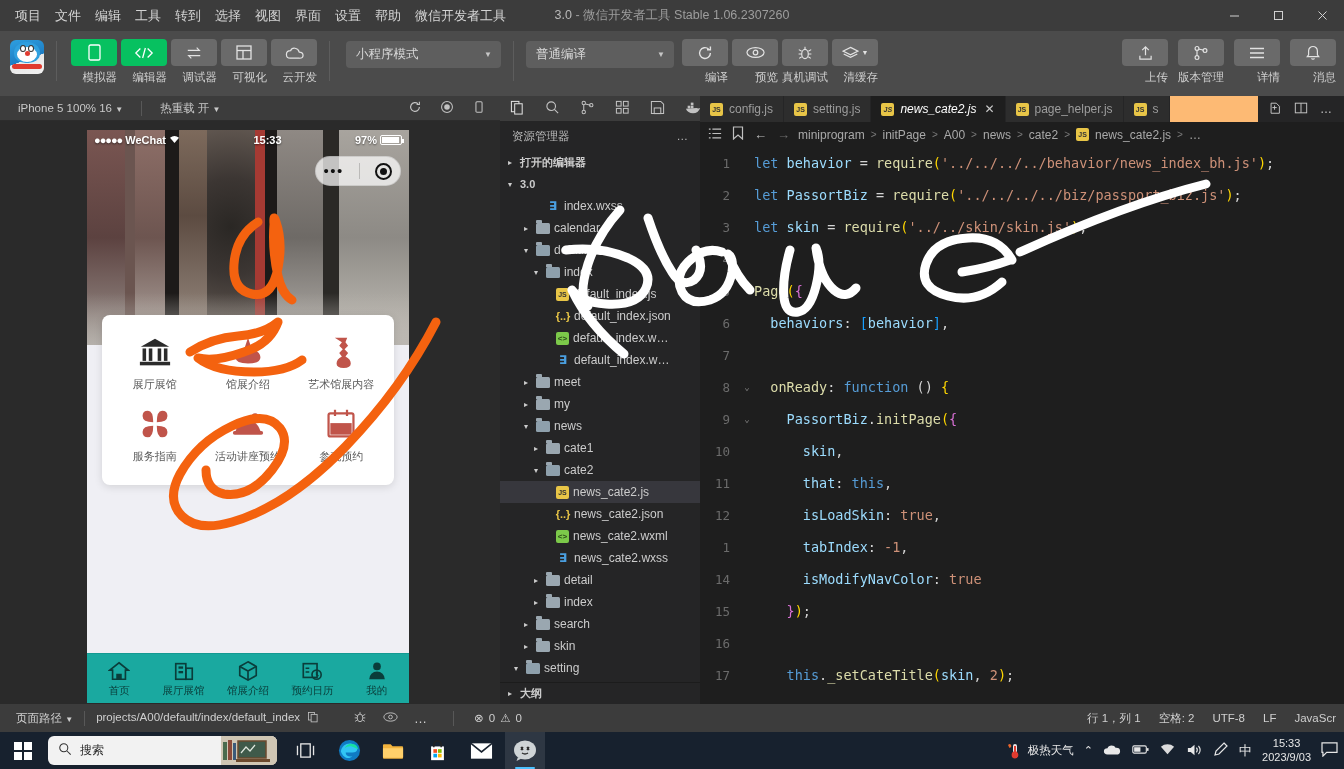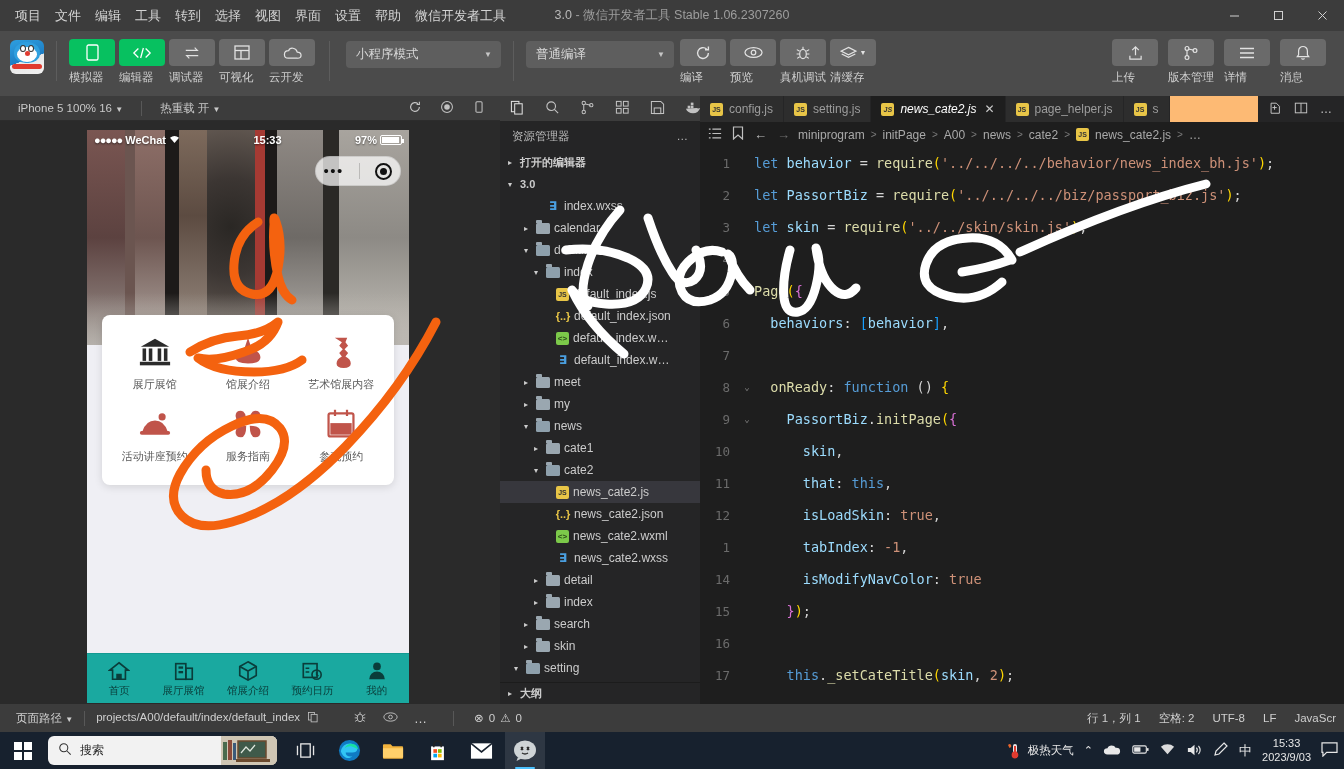--- a/index.html
+++ b/index.html
@@ -58,21 +58,21 @@
     position: absolute; left: 15px; top: 11px; width: 5px; height: 5px;
     background: #e03b2f; border-radius: 50%;
   }
   .logo .eye { position:absolute; top:5px; width:6px; height:7px; background:#fff; border-radius:50%; border:1px solid #333;}
   .logo .eye.l { left: 10px; } .logo .eye.r { left: 18px; }
   .logo .collar {
     position:absolute; left:2px; bottom:5px; width:30px; height:5px; background:#e03b2f; border-radius:3px;
   }
   .tb-group { display: flex; align-items: flex-start; gap: 2px; }
   .tb-btn {
-    width: 48px; display: flex; flex-direction: column; align-items: flex-start;
+    width: 48px; display: flex; flex-direction: column; align-items: flex-end;
     padding-top: 8px; cursor: default;
   }
   .tb-ico {
     width: 46px; height: 27px; border-radius: 4px; background: #6a6a6a;
     display: flex; align-items: center; justify-content: center;
     color: #e2e2e2; font-size: 13px;
   }
   .tb-ico.green { background: #07c160; color: #fff; }
   .tb-lbl { font-size: 11.5px; color: #cfcfcf; margin-top: 4px; white-space: nowrap; }
   .tb-sep { width: 1px; height: 40px; background: #5d5d5d; margin: 10px 12px 0 12px; }
@@ -561,34 +561,34 @@
           <div class="grid-cell">
             <svg class="gi" viewBox="0 0 40 36">
               <path d="M13 2h14l-2 5 3 4-4 4 4 4-3 4q6 3 6 8 0 5-8 5t-8-5q0-5 6-8l-3-4 4-4-4-4 3-4z" fill="#c0544a"></path>
             </svg>
             <span class="gl">艺术馆展内容</span>
           </div>
         </div>
         <div class="grid-row">
           <div class="grid-cell">
             <svg class="gi" viewBox="0 0 40 36">
-              <circle cx="28" cy="10" r="4" fill="#c0544a"></circle>
-              <path d="M6 26 Q10 14 20 14 Q30 14 34 26Z" fill="#c0544a"></path>
-              <rect x="3" y="26" width="34" height="4" rx="2" fill="#c0544a"></rect>
-            </svg>
-            <span class="gl">活动讲座预约</span>
-          </div>
-          <div class="grid-cell">
-            <svg class="gi" viewBox="0 0 40 36">
               <path d="M18 16 Q6 16 6 9 Q6 3 12 3 Q18 3 18 16Z" fill="#c0544a"></path>
               <path d="M22 16 Q34 16 34 9 Q34 3 28 3 Q22 3 22 16Z" fill="#c0544a"></path>
               <path d="M18 20 Q6 20 6 27 Q6 33 12 33 Q18 33 18 20Z" fill="#c0544a"></path>
               <path d="M22 20 Q34 20 34 27 Q34 33 28 33 Q22 33 22 20Z" fill="#c0544a"></path>
             </svg>
             <span class="gl">服务指南</span>
+          </div>
+          <div class="grid-cell">
+            <svg class="gi" viewBox="0 0 40 36">
+              <circle cx="28" cy="10" r="4" fill="#c0544a"></circle>
+              <path d="M6 26 Q10 14 20 14 Q30 14 34 26Z" fill="#c0544a"></path>
+              <rect x="3" y="26" width="34" height="4" rx="2" fill="#c0544a"></rect>
+            </svg>
+            <span class="gl">活动讲座预约</span>
           </div>
           <div class="grid-cell">
             <svg class="gi" viewBox="0 0 40 36">
               <rect x="6" y="6" width="28" height="26" rx="2" fill="none" stroke="#c0544a" stroke-width="2.5"></rect>
               <rect x="8" y="17" width="24" height="13" fill="#c0544a"></rect>
               <rect x="12" y="2" width="2.5" height="7" fill="#c0544a"></rect>
                 <rect x="25.5" y="2" width="2.5" height="7" fill="#c0544a"></rect>
             </svg>
             <span class="gl">参观预约</span>
           </div>

